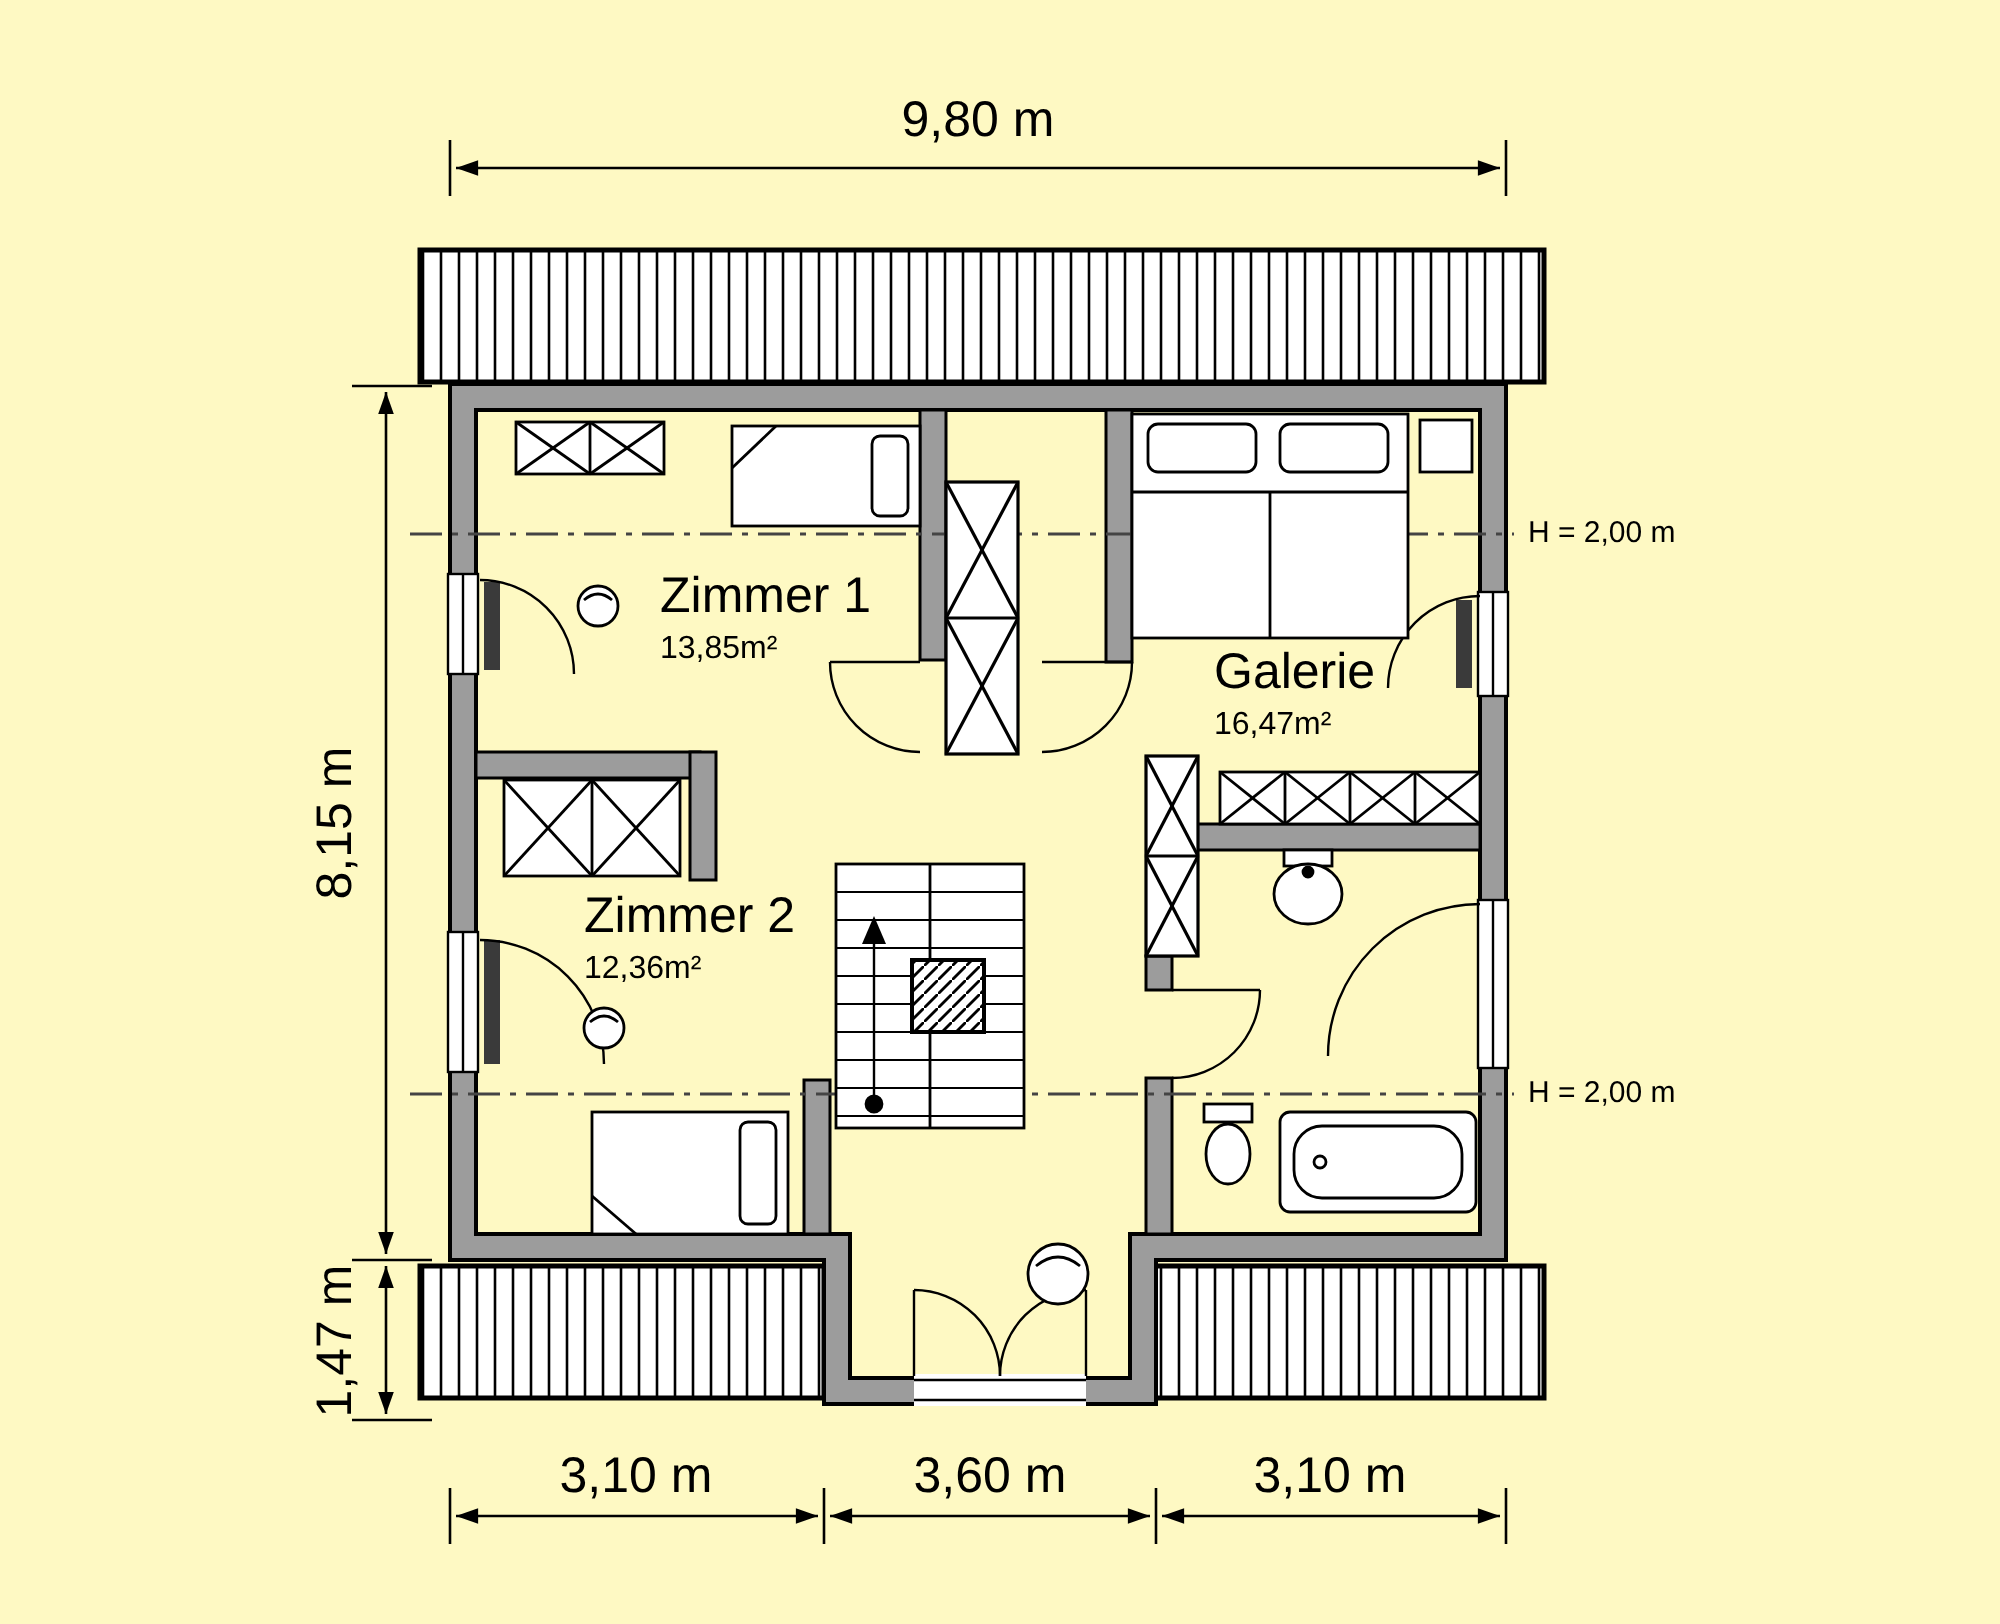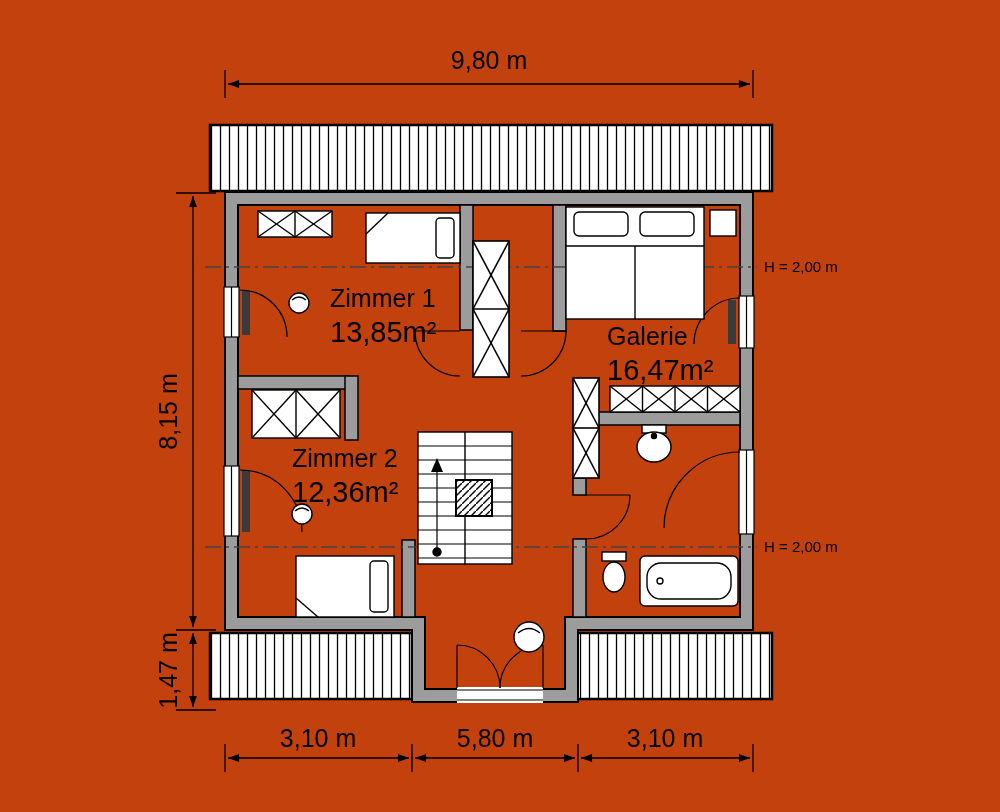--- a/index.html
+++ b/index.html
@@ -1,26 +1,26 @@
 <!DOCTYPE html>
 <html><head>
 <meta charset="utf-8">
 <style>
   * { margin:0; padding:0; box-sizing:border-box; }
   html,body { background:#fff; }
   body { font-family:"Liberation Sans", sans-serif; color:#000; }
-  .stage { position:relative; width:1000px; height:812px; background:#c2410c; overflow:hidden; }
+  .stage { position:relative; width:1000px; height:812px; background:#fef9c3; overflow:hidden; }
   .stage svg { position:absolute; left:0; top:0; }
   .lbl { position:absolute; font-size:25px; white-space:nowrap; }
   .dimc { text-align:center; }
   .vlabel { width:130px; text-align:center; transform:rotate(-90deg); }
   .hm { font-size:15px;text-align:center; }
   .room-label { position:absolute; white-space:nowrap; }
   .room-name { font-size:25px; text-underline-offset:3px; }
-  .room-area { font-size:29px; margin-top:3px; }
+  .room-area { font-size:16px; margin-top:3px; }
 </style>
 </head>
 <body>
 
 <div class="stage">
 
 <svg width="1000" height="812" viewBox="0 0 1000 812">
   <defs>
     <pattern id="hatchV" width="9" height="12" patternUnits="userSpaceOnUse">
       <rect width="9" height="12" fill="#fff"></rect>
@@ -270,21 +270,21 @@
       <line x1="415" y1="758" x2="575" y2="758" marker-start="url(#arr)" marker-end="url(#arr)"></line>
       <line x1="581" y1="758" x2="750" y2="758" marker-start="url(#arr)" marker-end="url(#arr)"></line>
     </g>
   </g>
 </svg>
 
   <div class="lbl dimc" style="left:389px;top:46px;width:200px">9,80 m</div>
   <div class="lbl vlabel" style="left:103px;top:397px">8,15 m</div>
   <div class="lbl vlabel" style="left:103px;top:656px">1,47 m</div>
   <div class="lbl dimc" style="left:248px;top:724px;width:140px">3,10 m</div>
-  <div class="lbl dimc" style="left:425px;top:724px;width:140px">5,80 m</div>
+  <div class="lbl dimc" style="left:425px;top:724px;width:140px">3,60 m</div>
   <div class="lbl dimc" style="left:595px;top:724px;width:140px">3,10 m</div>
   <div class="lbl hm" style="left:764px;top:258px">H = 2,00 m</div>
   <div class="lbl hm" style="left:764px;top:538px">H = 2,00 m</div>
 
   <div class="room-label" style="left:330px;top:284px">
     <div class="room-name">Zimmer 1</div>
     <div class="room-area">13,85m²</div>
   </div>
   <div class="room-label" style="left:607px;top:322px">
     <div class="room-name">Galerie</div>

